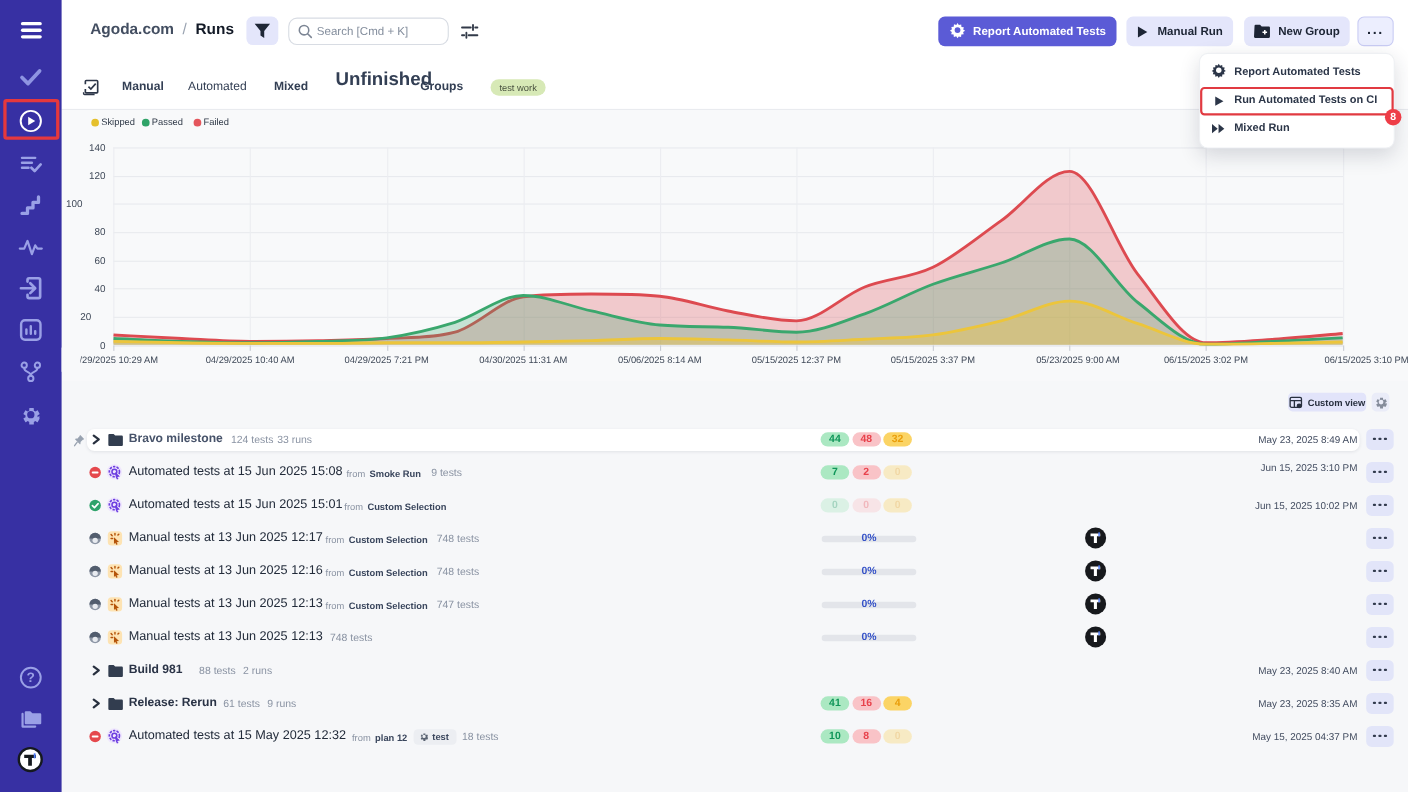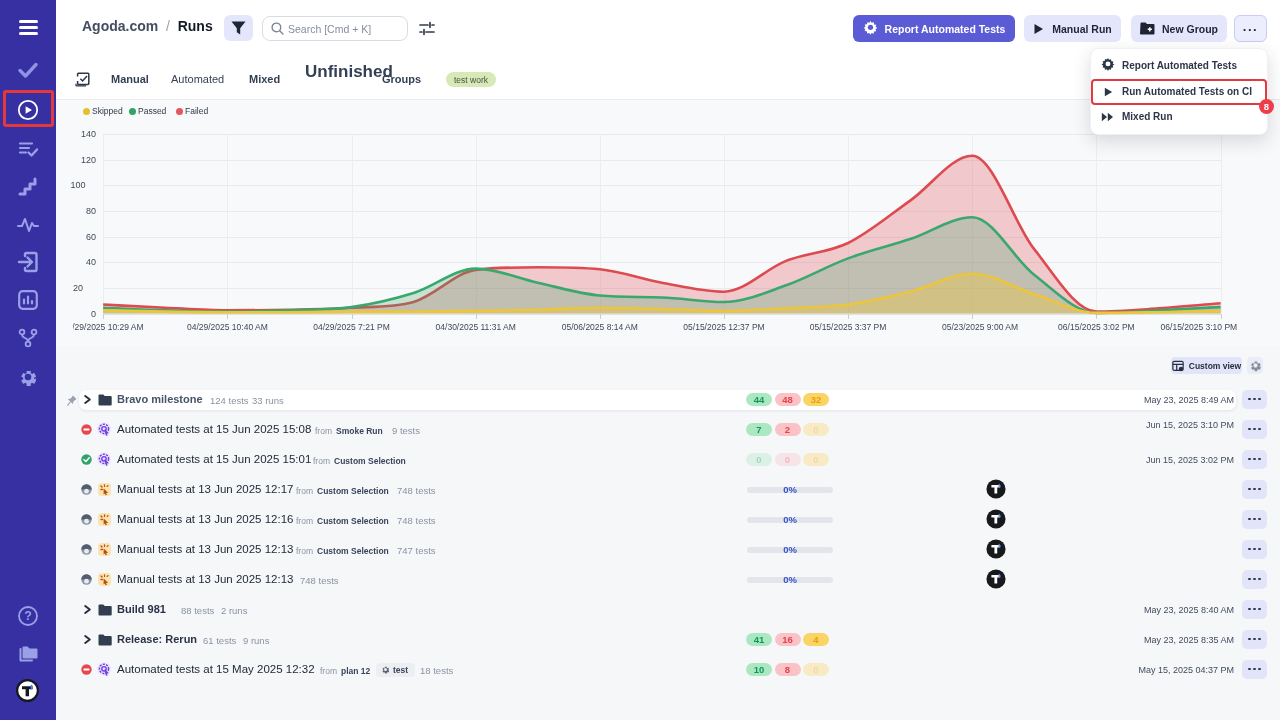--- a/index.html
+++ b/index.html
@@ -123,21 +123,21 @@
 <div style="position:absolute;left:60px;top:308.5px;width:36px;text-align:right;font-size:9px;color:#3f4958">0</div>
 <div style="position:absolute;left:103px;top:313.5px;width:1118px;height:1px;background:#dfe2e7"></div>
 <div style="position:absolute;left:60px;top:282.9px;width:36px;text-align:center;font-size:9px;color:#3f4958">20</div>
 <div style="position:absolute;left:103px;top:287.9px;width:1118px;height:1px;background:#e8eaee"></div>
 <div style="position:absolute;left:60px;top:257.2px;width:36px;text-align:right;font-size:9px;color:#3f4958">40</div>
 <div style="position:absolute;left:103px;top:262.2px;width:1118px;height:1px;background:#e8eaee"></div>
 <div style="position:absolute;left:60px;top:231.6px;width:36px;text-align:right;font-size:9px;color:#3f4958">60</div>
 <div style="position:absolute;left:103px;top:236.6px;width:1118px;height:1px;background:#e8eaee"></div>
 <div style="position:absolute;left:60px;top:205.9px;width:36px;text-align:right;font-size:9px;color:#3f4958">80</div>
 <div style="position:absolute;left:103px;top:210.9px;width:1118px;height:1px;background:#e8eaee"></div>
-<div style="position:absolute;left:60px;top:180.2px;width:36px;text-align:center;font-size:9px;color:#3f4958">100</div>
+<div style="position:absolute;left:60px;top:180.2px;width:36px;text-align:left;font-size:9px;color:#3f4958">100</div>
 <div style="position:absolute;left:103px;top:185.2px;width:1118px;height:1px;background:#e8eaee"></div>
 <div style="position:absolute;left:60px;top:154.6px;width:36px;text-align:right;font-size:9px;color:#3f4958">120</div>
 <div style="position:absolute;left:103px;top:159.6px;width:1118px;height:1px;background:#e8eaee"></div>
 <div style="position:absolute;left:60px;top:128.9px;width:36px;text-align:right;font-size:9px;color:#3f4958">140</div>
 <div style="position:absolute;left:103px;top:133.9px;width:1118px;height:1px;background:#e8eaee"></div>
 <div style="position:absolute;left:103.2px;top:134px;width:1px;height:179px;background:#ecedf1"></div>
 <div style="position:absolute;left:103.2px;top:313.5px;width:1px;height:5px;background:#c9cdd4"></div>
 <div style="position:absolute;left:43.2px;top:322px;width:120px;text-align:center;font-size:8.5px;color:#3f4958;white-space:nowrap">04/29/2025 10:29 AM</div>
 <div style="position:absolute;left:227.4px;top:134px;width:1px;height:179px;background:#ecedf1"></div>
 <div style="position:absolute;left:227.4px;top:313.5px;width:1px;height:5px;background:#c9cdd4"></div>
@@ -158,21 +158,21 @@
 <div style="position:absolute;left:848.1px;top:313.5px;width:1px;height:5px;background:#c9cdd4"></div>
 <div style="position:absolute;left:788.1px;top:322px;width:120px;text-align:center;font-size:8.5px;color:#3f4958;white-space:nowrap">05/15/2025 3:37 PM</div>
 <div style="position:absolute;left:972.3px;top:134px;width:1px;height:179px;background:#ecedf1"></div>
 <div style="position:absolute;left:972.3px;top:313.5px;width:1px;height:5px;background:#c9cdd4"></div>
 <div style="position:absolute;left:920px;top:322px;width:120px;text-align:center;font-size:8.5px;color:#3f4958;white-space:nowrap">05/23/2025 9:00 AM</div>
 <div style="position:absolute;left:1096.4px;top:134px;width:1px;height:179px;background:#ecedf1"></div>
 <div style="position:absolute;left:1096.4px;top:313.5px;width:1px;height:5px;background:#c9cdd4"></div>
 <div style="position:absolute;left:1036.4px;top:322px;width:120px;text-align:center;font-size:8.5px;color:#3f4958;white-space:nowrap">06/15/2025 3:02 PM</div>
 <div style="position:absolute;left:1220.6px;top:134px;width:1px;height:179px;background:#ecedf1"></div>
 <div style="position:absolute;left:1220.6px;top:313.5px;width:1px;height:5px;background:#c9cdd4"></div>
-<div style="position:absolute;left:1160.6px;top:322px;width:120px;text-align:left;font-size:8.5px;color:#3f4958;white-space:nowrap">06/15/2025 3:10 PM</div>
+<div style="position:absolute;left:1160.6px;top:322px;width:120px;text-align:right;font-size:8.5px;color:#3f4958;white-space:nowrap">06/15/2025 3:10 PM</div>
 <div style="position:absolute;left:56px;top:316px;width:17px;height:22px;background:#f8f9fa"></div>
 <svg class="abs" style="left:0;top:100px" width="1280" height="246" viewBox="0 0 1280 246">
 <path d="M103.2,204.5 C123.9,205.6 144.6,206.8 165.3,207.7 C186.0,208.7 206.7,210.3 227.4,210.3 C248.0,210.3 268.7,210.1 289.4,209.7 C310.1,209.2 330.8,208.9 351.5,207.7 C372.2,206.6 392.9,207.6 413.6,202.0 C434.3,196.3 455.0,172.5 475.7,169.9 C496.4,167.3 517.1,167.3 537.7,167.3 C558.4,167.3 579.1,167.3 599.8,169.3 C620.5,171.2 641.2,179.0 661.9,182.7 C682.6,186.5 703.3,191.7 724.0,191.7 C744.7,191.7 765.4,169.0 786.1,160.9 C806.7,152.8 827.4,153.0 848.1,143.0 C868.8,132.9 889.5,115.2 910.2,100.6 C930.9,86.1 951.6,55.8 972.3,55.8 C993.0,55.8 1013.7,123.4 1034.4,149.4 C1055.1,175.3 1075.8,211.6 1096.4,211.6 C1117.1,211.6 1137.8,209.8 1158.5,208.4 C1179.2,207.0 1199.9,205.0 1220.6,203.2 L1220.6,213.5 L103.2,213.5 Z" fill="rgba(221,74,80,0.27)"></path>
 <path d="M103.2,204.5 C123.9,205.6 144.6,206.8 165.3,207.7 C186.0,208.7 206.7,210.3 227.4,210.3 C248.0,210.3 268.7,210.1 289.4,209.7 C310.1,209.2 330.8,208.9 351.5,207.7 C372.2,206.6 392.9,207.6 413.6,202.0 C434.3,196.3 455.0,172.5 475.7,169.9 C496.4,167.3 517.1,167.3 537.7,167.3 C558.4,167.3 579.1,167.3 599.8,169.3 C620.5,171.2 641.2,179.0 661.9,182.7 C682.6,186.5 703.3,191.7 724.0,191.7 C744.7,191.7 765.4,169.0 786.1,160.9 C806.7,152.8 827.4,153.0 848.1,143.0 C868.8,132.9 889.5,115.2 910.2,100.6 C930.9,86.1 951.6,55.8 972.3,55.8 C993.0,55.8 1013.7,123.4 1034.4,149.4 C1055.1,175.3 1075.8,211.6 1096.4,211.6 C1117.1,211.6 1137.8,209.8 1158.5,208.4 C1179.2,207.0 1199.9,205.0 1220.6,203.2" fill="none" stroke="#dd4a50" stroke-width="2.6"></path>
 <path d="M103.2,207.7 C123.9,208.6 144.6,209.7 165.3,210.3 C186.0,210.9 206.7,211.6 227.4,211.6 C248.0,211.6 268.7,211.0 289.4,210.3 C310.1,209.5 330.8,210.0 351.5,207.1 C372.2,204.2 392.9,199.4 413.6,193.0 C434.3,186.6 455.0,168.6 475.7,168.6 C496.4,168.6 517.1,178.2 537.7,182.7 C558.4,187.2 579.1,193.8 599.8,195.5 C620.5,197.3 641.2,196.7 661.9,197.5 C682.6,198.2 703.3,202.0 724.0,202.0 C744.7,202.0 765.4,192.6 786.1,185.3 C806.7,178.0 827.4,166.0 848.1,158.4 C868.8,150.7 889.5,146.0 910.2,139.1 C930.9,132.3 951.6,117.3 972.3,117.3 C993.0,117.3 1013.7,159.1 1034.4,175.0 C1055.1,190.9 1075.8,212.9 1096.4,212.9 C1117.1,212.9 1137.8,211.3 1158.5,210.3 C1179.2,209.3 1199.9,208.2 1220.6,207.1 L1220.6,213.5 L103.2,213.5 Z" fill="rgba(58,167,109,0.27)"></path>
 <path d="M103.2,207.7 C123.9,208.6 144.6,209.7 165.3,210.3 C186.0,210.9 206.7,211.6 227.4,211.6 C248.0,211.6 268.7,211.0 289.4,210.3 C310.1,209.5 330.8,210.0 351.5,207.1 C372.2,204.2 392.9,199.4 413.6,193.0 C434.3,186.6 455.0,168.6 475.7,168.6 C496.4,168.6 517.1,178.2 537.7,182.7 C558.4,187.2 579.1,193.8 599.8,195.5 C620.5,197.3 641.2,196.7 661.9,197.5 C682.6,198.2 703.3,202.0 724.0,202.0 C744.7,202.0 765.4,192.6 786.1,185.3 C806.7,178.0 827.4,166.0 848.1,158.4 C868.8,150.7 889.5,146.0 910.2,139.1 C930.9,132.3 951.6,117.3 972.3,117.3 C993.0,117.3 1013.7,159.1 1034.4,175.0 C1055.1,190.9 1075.8,212.9 1096.4,212.9 C1117.1,212.9 1137.8,211.3 1158.5,210.3 C1179.2,209.3 1199.9,208.2 1220.6,207.1" fill="none" stroke="#3aa76d" stroke-width="2.6"></path>
 <path d="M103.2,210.3 C123.9,210.7 144.6,211.3 165.3,211.6 C186.0,211.9 206.7,212.2 227.4,212.2 C248.0,212.2 268.7,212.2 289.4,212.2 C310.1,212.2 330.8,211.6 351.5,211.6 C372.2,211.6 392.9,211.6 413.6,211.6 C434.3,211.6 455.0,211.3 475.7,210.9 C496.4,210.6 517.1,210.2 537.7,209.7 C558.4,209.1 579.1,207.7 599.8,207.7 C620.5,207.7 641.2,208.5 661.9,209.0 C682.6,209.5 703.3,210.9 724.0,210.9 C744.7,210.9 765.4,209.4 786.1,208.4 C806.7,207.3 827.4,207.3 848.1,204.5 C868.8,201.7 889.5,196.8 910.2,191.7 C930.9,186.6 951.6,173.7 972.3,173.7 C993.0,173.7 1013.7,187.7 1034.4,194.3 C1055.1,200.8 1075.8,212.9 1096.4,212.9 C1117.1,212.9 1137.8,212.5 1158.5,212.2 C1179.2,211.9 1199.9,211.4 1220.6,210.9 L1220.6,213.5 L103.2,213.5 Z" fill="rgba(236,197,59,0.38)"></path>
 <path d="M103.2,210.3 C123.9,210.7 144.6,211.3 165.3,211.6 C186.0,211.9 206.7,212.2 227.4,212.2 C248.0,212.2 268.7,212.2 289.4,212.2 C310.1,212.2 330.8,211.6 351.5,211.6 C372.2,211.6 392.9,211.6 413.6,211.6 C434.3,211.6 455.0,211.3 475.7,210.9 C496.4,210.6 517.1,210.2 537.7,209.7 C558.4,209.1 579.1,207.7 599.8,207.7 C620.5,207.7 641.2,208.5 661.9,209.0 C682.6,209.5 703.3,210.9 724.0,210.9 C744.7,210.9 765.4,209.4 786.1,208.4 C806.7,207.3 827.4,207.3 848.1,204.5 C868.8,201.7 889.5,196.8 910.2,191.7 C930.9,186.6 951.6,173.7 972.3,173.7 C993.0,173.7 1013.7,187.7 1034.4,194.3 C1055.1,200.8 1075.8,212.9 1096.4,212.9 C1117.1,212.9 1137.8,212.5 1158.5,212.2 C1179.2,211.9 1199.9,211.4 1220.6,210.9" fill="none" stroke="#ecc53b" stroke-width="2.6"></path>
 </svg>
 <div class="btn" style="left:1171px;top:357px;width:71px;height:17px;background:#e2e4fa;border-radius:4px">
@@ -243,21 +243,21 @@
     <circle cx="7" cy="6.8" r="4.6" stroke="#6d3ee0" stroke-width="1.5" fill="none" stroke-dasharray="2.2 1.1"></circle>
     <circle cx="7" cy="6.8" r="2.2" stroke="#6d3ee0" stroke-width="1.4" fill="none"></circle>
     <path d="M7.5 7 L12 11.2 L9.6 11.6 L10.8 13.4 L9.3 13.8 L8.3 11.8 Z" fill="#6d3ee0"></path>
   </svg>
 <div style="position:absolute;left:117px;top:453px;font-size:11.5px;color:#222b3a;white-space:nowrap">Automated tests at 15 Jun 2025 15:01</div>
 <div style="position:absolute;left:313px;top:456px;font-size:8.5px;color:#8a93a3;white-space:nowrap">from</div>
 <div class="bsub" style="left:334px;top:457px">Custom Selection</div>
 <div class="pill" style="left:746px;top:452.5px;background:#abe8c2;color:#109659;opacity:0.35;">0</div>
 <div class="pill" style="left:774.5px;top:452.5px;background:#f9c3c7;color:#e8424c;opacity:0.35;">0</div>
 <div class="pill" style="left:803px;top:452.5px;background:#fbd465;color:#e99e0b;opacity:0.35;">0</div>
-<div class="date" style="top:454.5px">Jun 15, 2025 3:02 PM</div>
+<div class="date" style="top:454.5px">Jun 15, 2025 10:02 PM</div>
 <div class="dots" style="left:1242px;top:449.5px">
     <span></span>
     <span></span>
     <span></span>
   </div>
 <svg class="abs" style="left:81px;top:483.5px" width="11" height="11" viewBox="0 0 11 11">
     <circle cx="5.5" cy="5.5" r="5.2" fill="#8d96a5"></circle>
     <path d="M5.5 5.5 m-5.2 0 a5.2 5.2 0 0 1 10.4 0 z" fill="#525d6e"></path>
     <circle cx="5.5" cy="7.2" r="2.4" fill="#e8ebf0"></circle>
   </svg>

